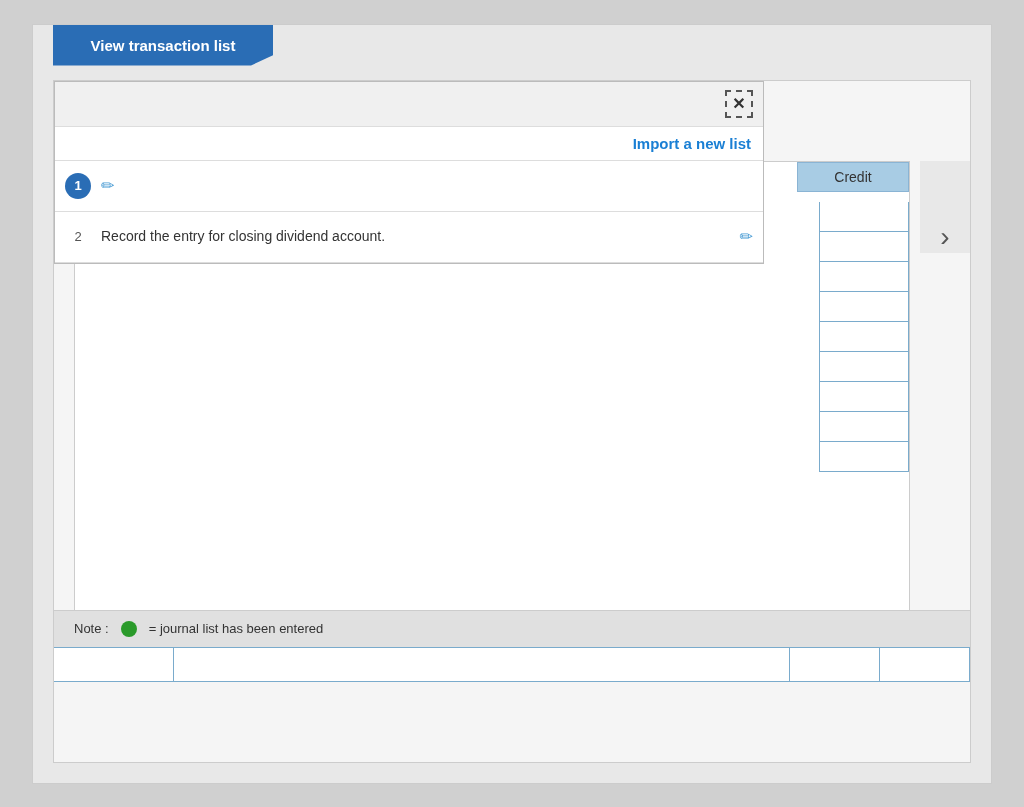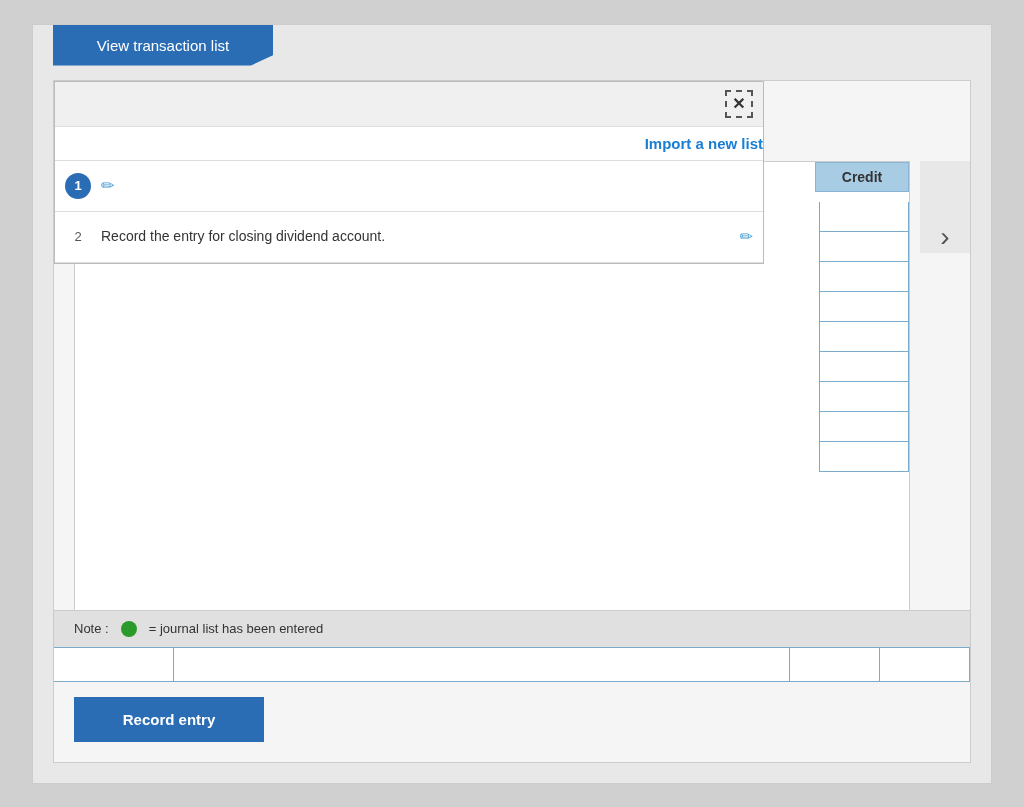--- a/index.html
+++ b/index.html
@@ -18,21 +18,21 @@
       background: #e8e8e8;
       position: relative;
       border: 1px solid #ccc;
     }
     .view-transaction-btn {
       position: absolute;
       top: 0;
       left: 20px;
       background: #2a6db5;
       color: white;
-      font-weight: normal;
+      font-weight: bold;
       font-size: 15px;
       padding: 12px 18px;
       border: none;
       cursor: pointer;
       clip-path: polygon(0 0, 100% 0, 100% 75%, 90% 100%, 0 100%);
       min-width: 220px;
       text-align: center;
       z-index: 10;
     }
     .main-panel {
@@ -70,21 +70,21 @@
       cursor: pointer;
       display: flex;
       align-items: center;
       justify-content: center;
       font-size: 16px;
       font-weight: bold;
       color: #333;
     }
     .import-link {
       text-align: right;
-      padding: 8px 0;
+      padding: 8px 12px;
       color: #1a7fd4;
       font-weight: bold;
       font-size: 15px;
       cursor: pointer;
       border-bottom: 1px solid #ddd;
     }
     .entry-item {
       display: flex;
       align-items: center;
       padding: 12px 10px;
@@ -153,25 +153,25 @@
       right: 60px;
       bottom: 120px;
       background: white;
       border: 1px solid #ccc;
     }
     
     .credit-header-container {
       position: absolute;
       top: 0;
       right: 0;
-      width: 94px;
+      width: 112px;
       background: #a8cce4;
       border: 1px solid #8ab4d4;
       text-align: center;
-      font-weight: bold;
+      font-weight: normal;
       font-size: 14px;
       color: #333;
       padding: 6px 0;
     }
     
     .table-lines {
       position: absolute;
       top: 40px;
       right: 0;
       width: 90px;
@@ -303,17 +303,16 @@
     </div>
 
     <div class="bottom-input-row">
       <div class="cell cell-1"></div>
       <div class="cell cell-2"></div>
       <div class="cell cell-3"></div>
       <div class="cell cell-4"></div>
     </div>
 
     <div class="action-buttons">
-      <button class="action-btn">Record entry</button>
     </div>
 
   </div>
 </div>
 
 </body></html>

